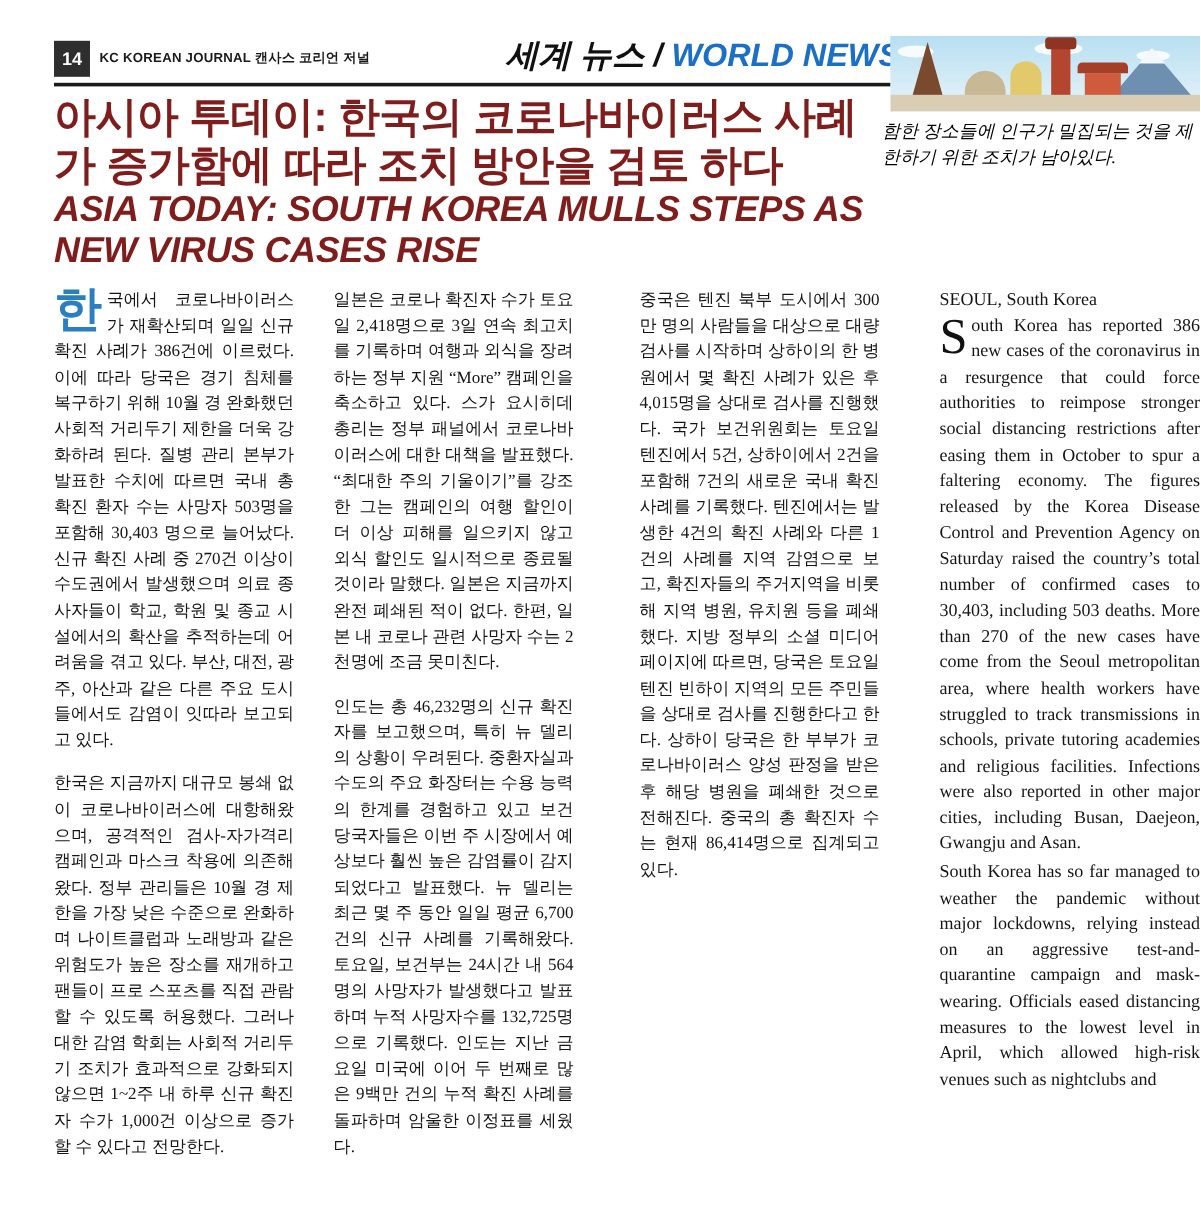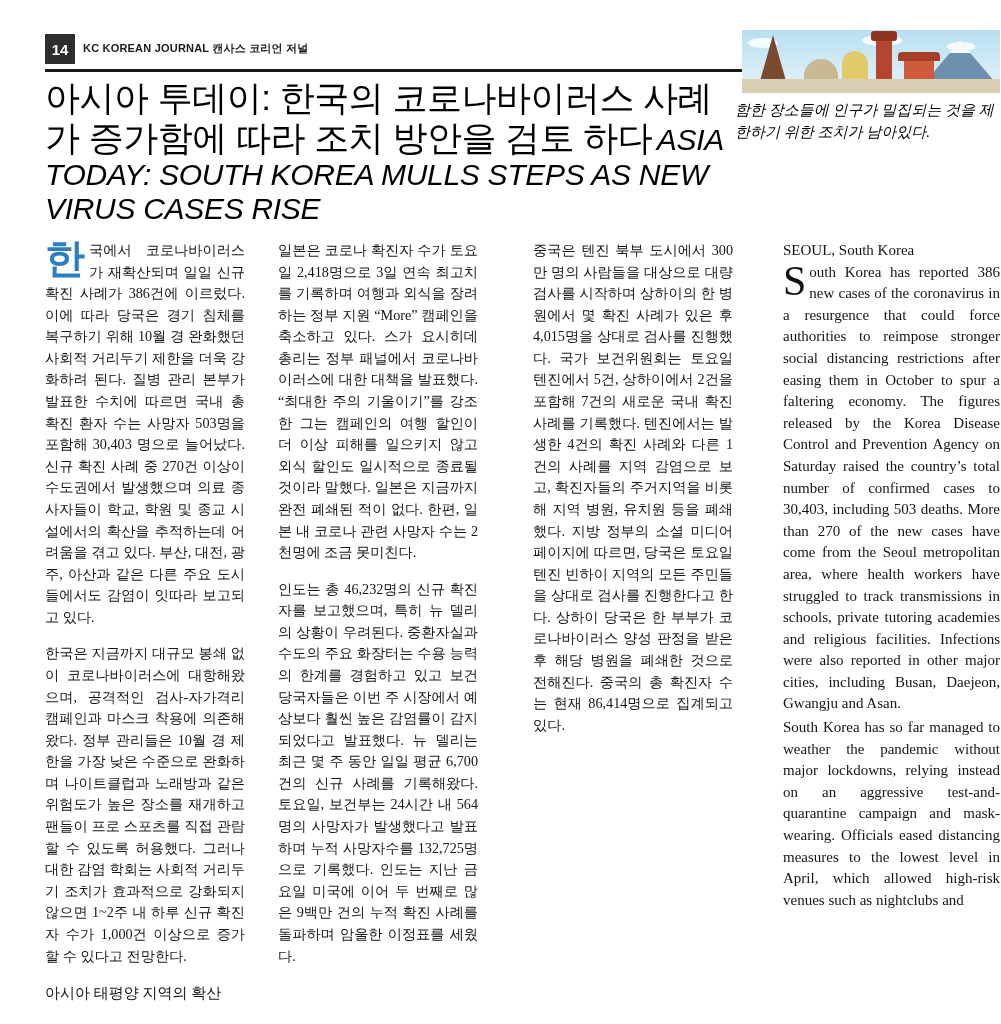--- a/index.html
+++ b/index.html
@@ -101,22 +101,22 @@
     border-bottom: 13px solid #f4f8fb;
   }
   .photo .cloud {
     position:absolute; background:#ffffff; border-radius:50%; opacity:.85;
   }
 
   
   .headline {
     position: absolute; left: 45px; top: 78px; width: 680px;
     font-family: "Liberation Sans", sans-serif;
-    font-weight: normal;
-    color: #000000;
+    font-weight: bold;
+    color: #7f1d1d;
     line-height: 1.14;
   }
   .headline .ko-head {
     font-size: 35px;
     letter-spacing: -0.5px;
   }
   .headline .en-head {
     font-size: 30px;
     font-style: italic;
     letter-spacing: -0.3px;
@@ -175,20 +175,23 @@
     font-family: "Liberation Serif", serif;
     font-style: italic;
   }
 </style>
 </head>
 <body>
 
 <div class="masthead">
   <div class="page-num">14</div>
   <div class="journal-name">KC KOREAN JOURNAL 캔사스 코리언 저널</div>
+  <div class="section-title">
+    <span class="ko">세계 뉴스</span><span class="slash"> / </span><span class="en">WORLD NEWS</span>
+  </div>
 </div>
 <div class="masthead-rule"></div>
 
 <div class="photo">
   <div class="sky"></div>
   <div class="cloud" style="left:6px; top:8px; width:30px; height:10px;"></div>
   <div class="cloud" style="left:120px; top:5px; width:40px; height:11px;"></div>
   <div class="cloud" style="left:205px; top:12px; width:28px; height:9px;"></div>
   <div class="fuji"></div>
   <div class="fuji-snow"></div>
@@ -205,21 +208,20 @@
   <span class="en-head">ASIA TODAY: SOUTH KOREA MULLS STEPS AS NEW VIRUS CASES RISE</span>
 </div>
 
 <div class="photo-caption">함한 장소들에 인구가 밀집되는 것을 제한하기 위한 조치가 남아있다.</div>
 
 <div class="cols">
 
   <div class="col ko col1">
     <p><span class="dropcap">한</span><span>국에서 코로나바이러스가 재확산되며 일일 신규 확진 사례가 386건에 이르렀다. 이에 따라 당국은 경기 침체를 복구하기 위해 10월 경 완화했던 사회적 거리두기 제한을 더욱 강화하려 된다. 질병 관리 본부가 발표한 수치에 따르면 국내 총 확진 환자 수는 사망자 503명을 포함해 30,403 명으로 늘어났다. 신규 확진 사례 중 270건 이상이 수도권에서 발생했으며 의료 종사자들이 학교, 학원 및 종교 시설에서의 확산을 추적하는데 어려움을 겪고 있다. 부산, 대전, 광주, 아산과 같은 다른 주요 도시들에서도 감염이 잇따라 보고되고 있다.</span></p>
     <p>한국은 지금까지 대규모 봉쇄 없이 코로나바이러스에 대항해왔으며, 공격적인 검사-자가격리 캠페인과 마스크 착용에 의존해왔다. 정부 관리들은 10월 경 제한을 가장 낮은 수준으로 완화하며 나이트클럽과 노래방과 같은 위험도가 높은 장소를 재개하고 팬들이 프로 스포츠를 직접 관람할 수 있도록 허용했다. 그러나 대한 감염 학회는 사회적 거리두기 조치가 효과적으로 강화되지 않으면 1~2주 내 하루 신규 확진자 수가 1,000건 이상으로 증가할 수 있다고 전망한다.</p>
-    <p class="kicker">아시아 태평양 지역의 확산</p>
   </div>
 
   <div class="col ko col2">
     <p>일본은 코로나 확진자 수가 토요일 2,418명으로 3일 연속 최고치를 기록하며 여행과 외식을 장려하는 정부 지원 “More” 캠페인을 축소하고 있다. 스가 요시히데 총리는 정부 패널에서 코로나바이러스에 대한 대책을 발표했다. “최대한 주의 기울이기”를 강조한 그는 캠페인의 여행 할인이 더 이상 피해를 일으키지 않고 외식 할인도 일시적으로 종료될 것이라 말했다. 일본은 지금까지 완전 폐쇄된 적이 없다. 한편, 일본 내 코로나 관련 사망자 수는 2천명에 조금 못미친다.</p>
     <p>인도는 총 46,232명의 신규 확진자를 보고했으며, 특히 뉴 델리의 상황이 우려된다. 중환자실과 수도의 주요 화장터는 수용 능력의 한계를 경험하고 있고 보건 당국자들은 이번 주 시장에서 예상보다 훨씬 높은 감염률이 감지되었다고 발표했다. 뉴 델리는 최근 몇 주 동안 일일 평균 6,700건의 신규 사례를 기록해왔다. 토요일, 보건부는 24시간 내 564명의 사망자가 발생했다고 발표하며 누적 사망자수를 132,725명으로 기록했다. 인도는 지난 금요일 미국에 이어 두 번째로 많은 9백만 건의 누적 확진 사례를 돌파하며 암울한 이정표를 세웠다.</p>
   </div>
 
   <div class="col ko col3">
     <p>중국은 텐진 북부 도시에서 300만 명의 사람들을 대상으로 대량 검사를 시작하며 상하이의 한 병원에서 몇 확진 사례가 있은 후 4,015명을 상대로 검사를 진행했다. 국가 보건위원회는 토요일 텐진에서 5건, 상하이에서 2건을 포함해 7건의 새로운 국내 확진 사례를 기록했다. 텐진에서는 발생한 4건의 확진 사례와 다른 1건의 사례를 지역 감염으로 보고, 확진자들의 주거지역을 비롯해 지역 병원, 유치원 등을 폐쇄했다. 지방 정부의 소셜 미디어 페이지에 따르면, 당국은 토요일 텐진 빈하이 지역의 모든 주민들을 상대로 검사를 진행한다고 한다. 상하이 당국은 한 부부가 코로나바이러스 양성 판정을 받은 후 해당 병원을 폐쇄한 것으로 전해진다. 중국의 총 확진자 수는 현재 86,414명으로 집계되고 있다.</p>
   </div>

